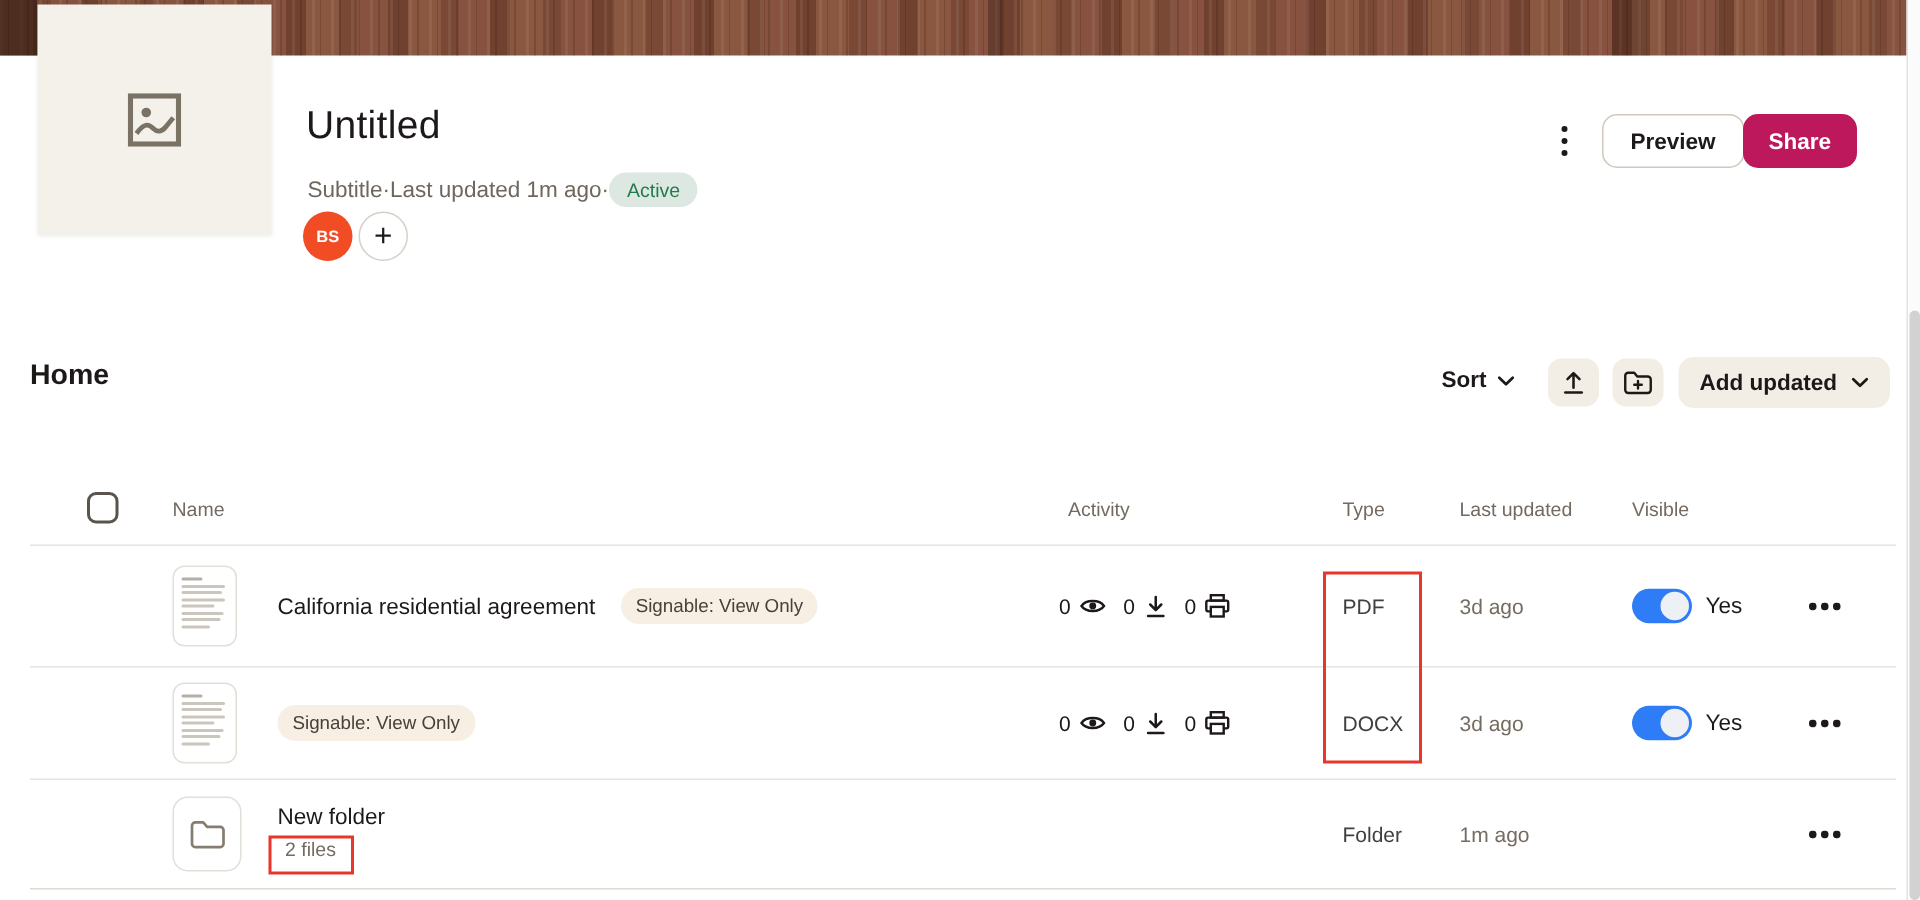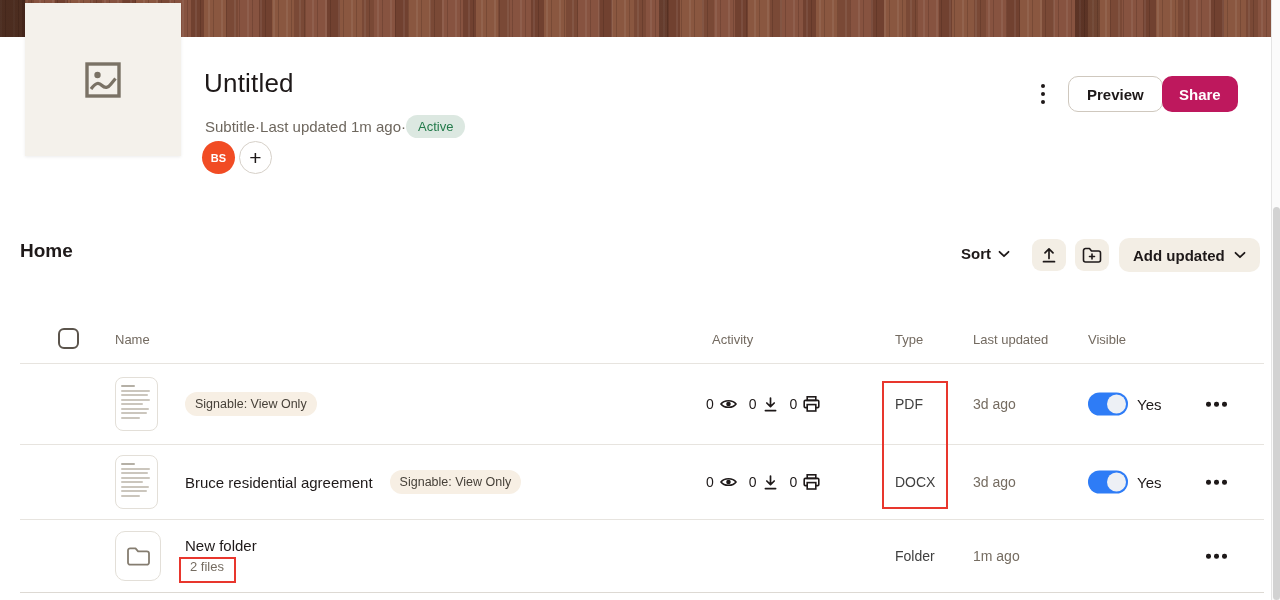--- a/index.html
+++ b/index.html
@@ -187,20 +187,21 @@
         <i></i>
         <i></i>
         <i></i>
         <i></i>
         <i></i>
         <i></i>
         <i></i>
         <i></i>
       </div>
     <div class="rc name-wrap">
+      <span class="row-title">California residential agreement</span>
       <span class="pill">Signable: View Only</span>
     </div>
     <div class="rc activity">
       <span class="act">
         <span>0</span>
         <span>
           <svg width="19" height="16" viewBox="0 0 19 16" fill="none">
             <path d="M2 8 C5 3.6 14 3.6 17 8 C14 12.4 5 12.4 2 8 Z" stroke="#1E1919" stroke-width="1.6"></path>
             <circle cx="9.5" cy="8" r="2.3" fill="#1E1919"></circle>
           </svg>
@@ -247,21 +248,20 @@
         <i></i>
         <i></i>
         <i></i>
         <i></i>
         <i></i>
         <i></i>
         <i></i>
         <i></i>
       </div>
     <div class="rc name-wrap">
-      <span class="row-title">Bruce residential agreement</span>
       <span class="pill">Signable: View Only</span>
     </div>
     <div class="rc activity">
       <span class="act">
         <span>0</span>
         <span>
           <svg width="19" height="16" viewBox="0 0 19 16" fill="none">
             <path d="M2 8 C5 3.6 14 3.6 17 8 C14 12.4 5 12.4 2 8 Z" stroke="#1E1919" stroke-width="1.6"></path>
             <circle cx="9.5" cy="8" r="2.3" fill="#1E1919"></circle>
           </svg>

